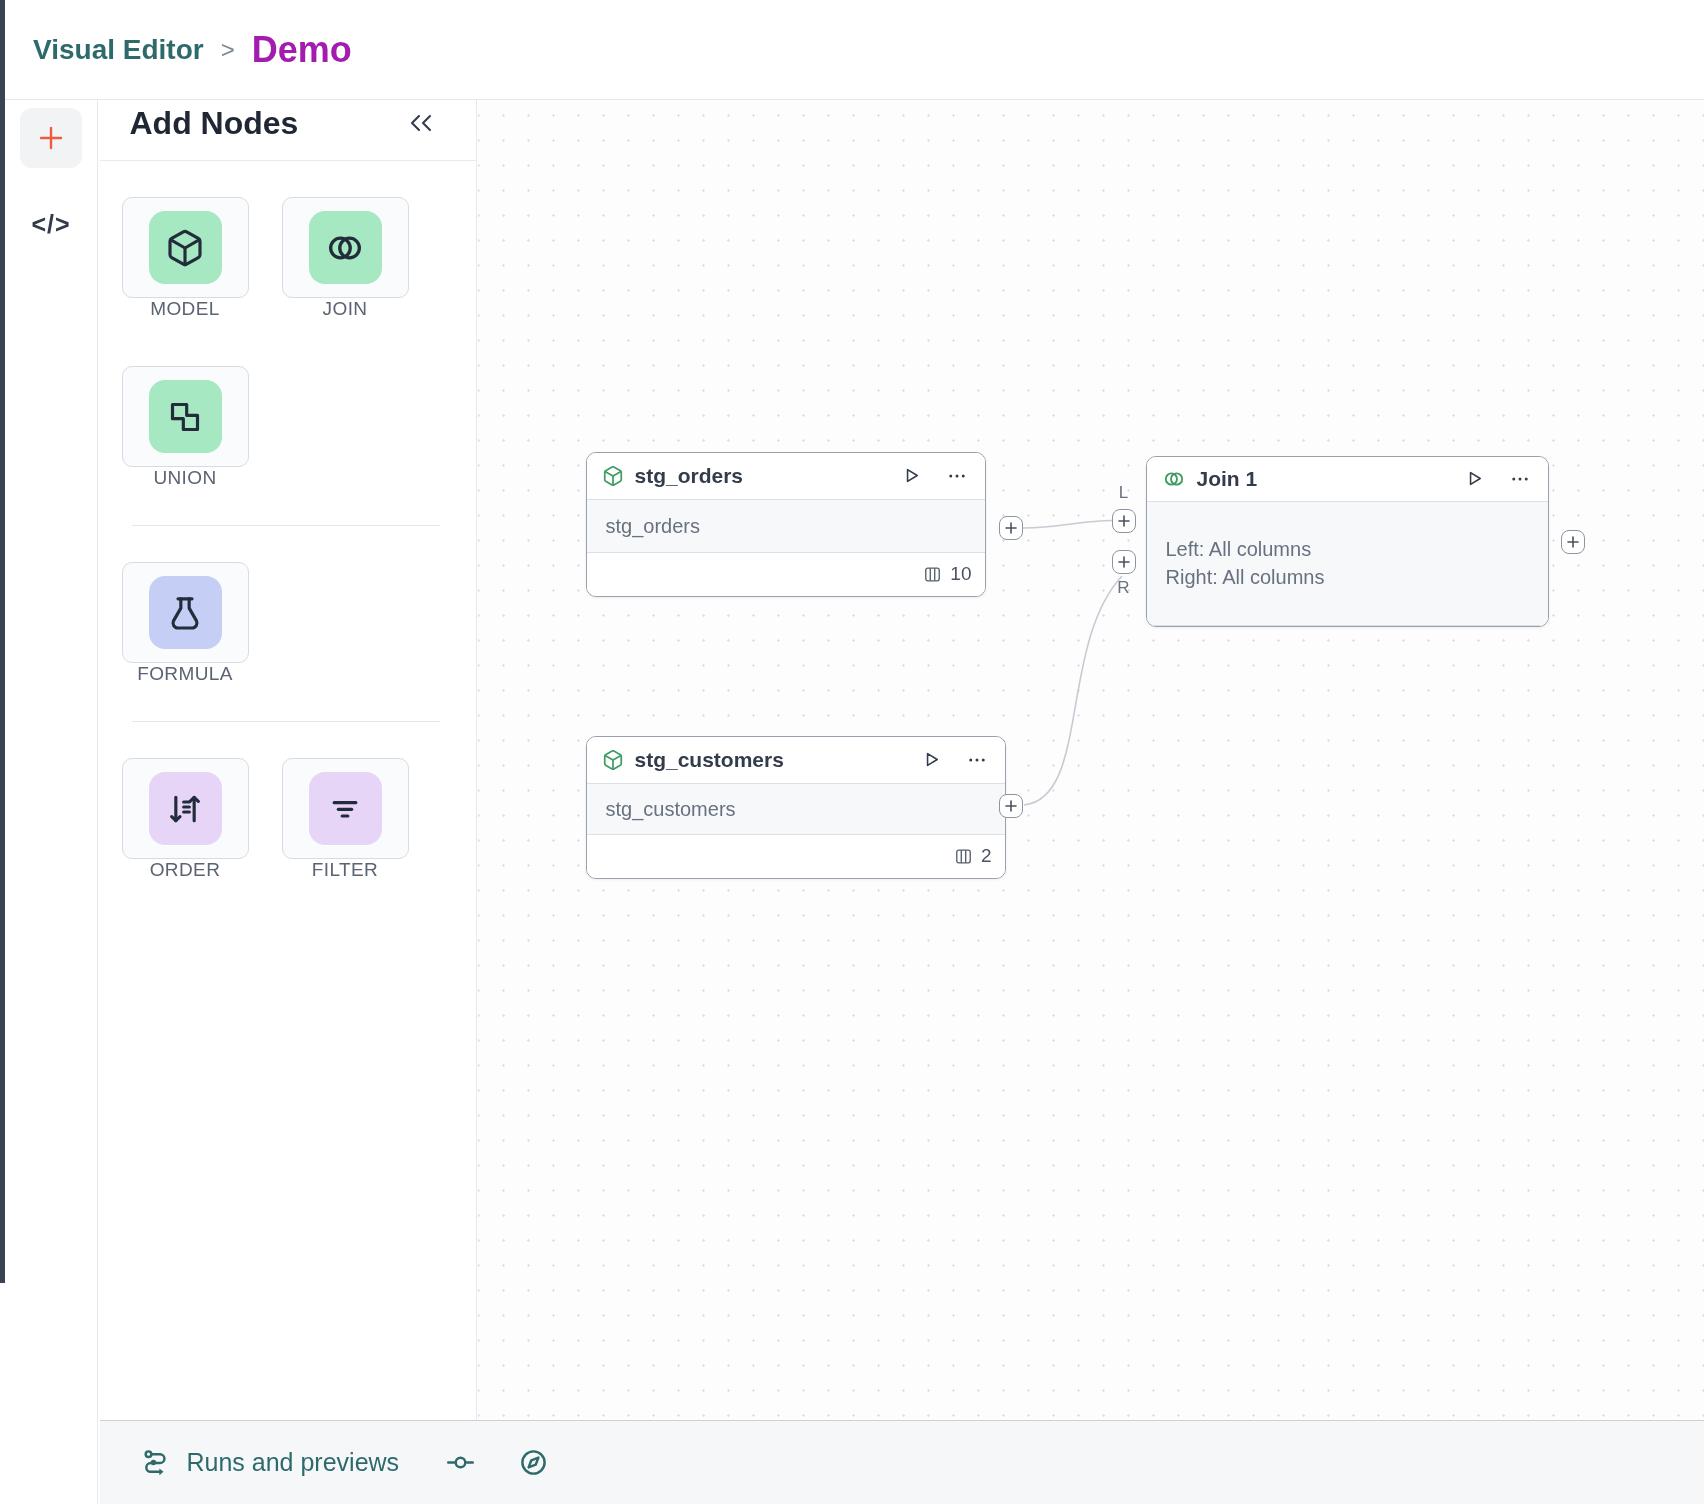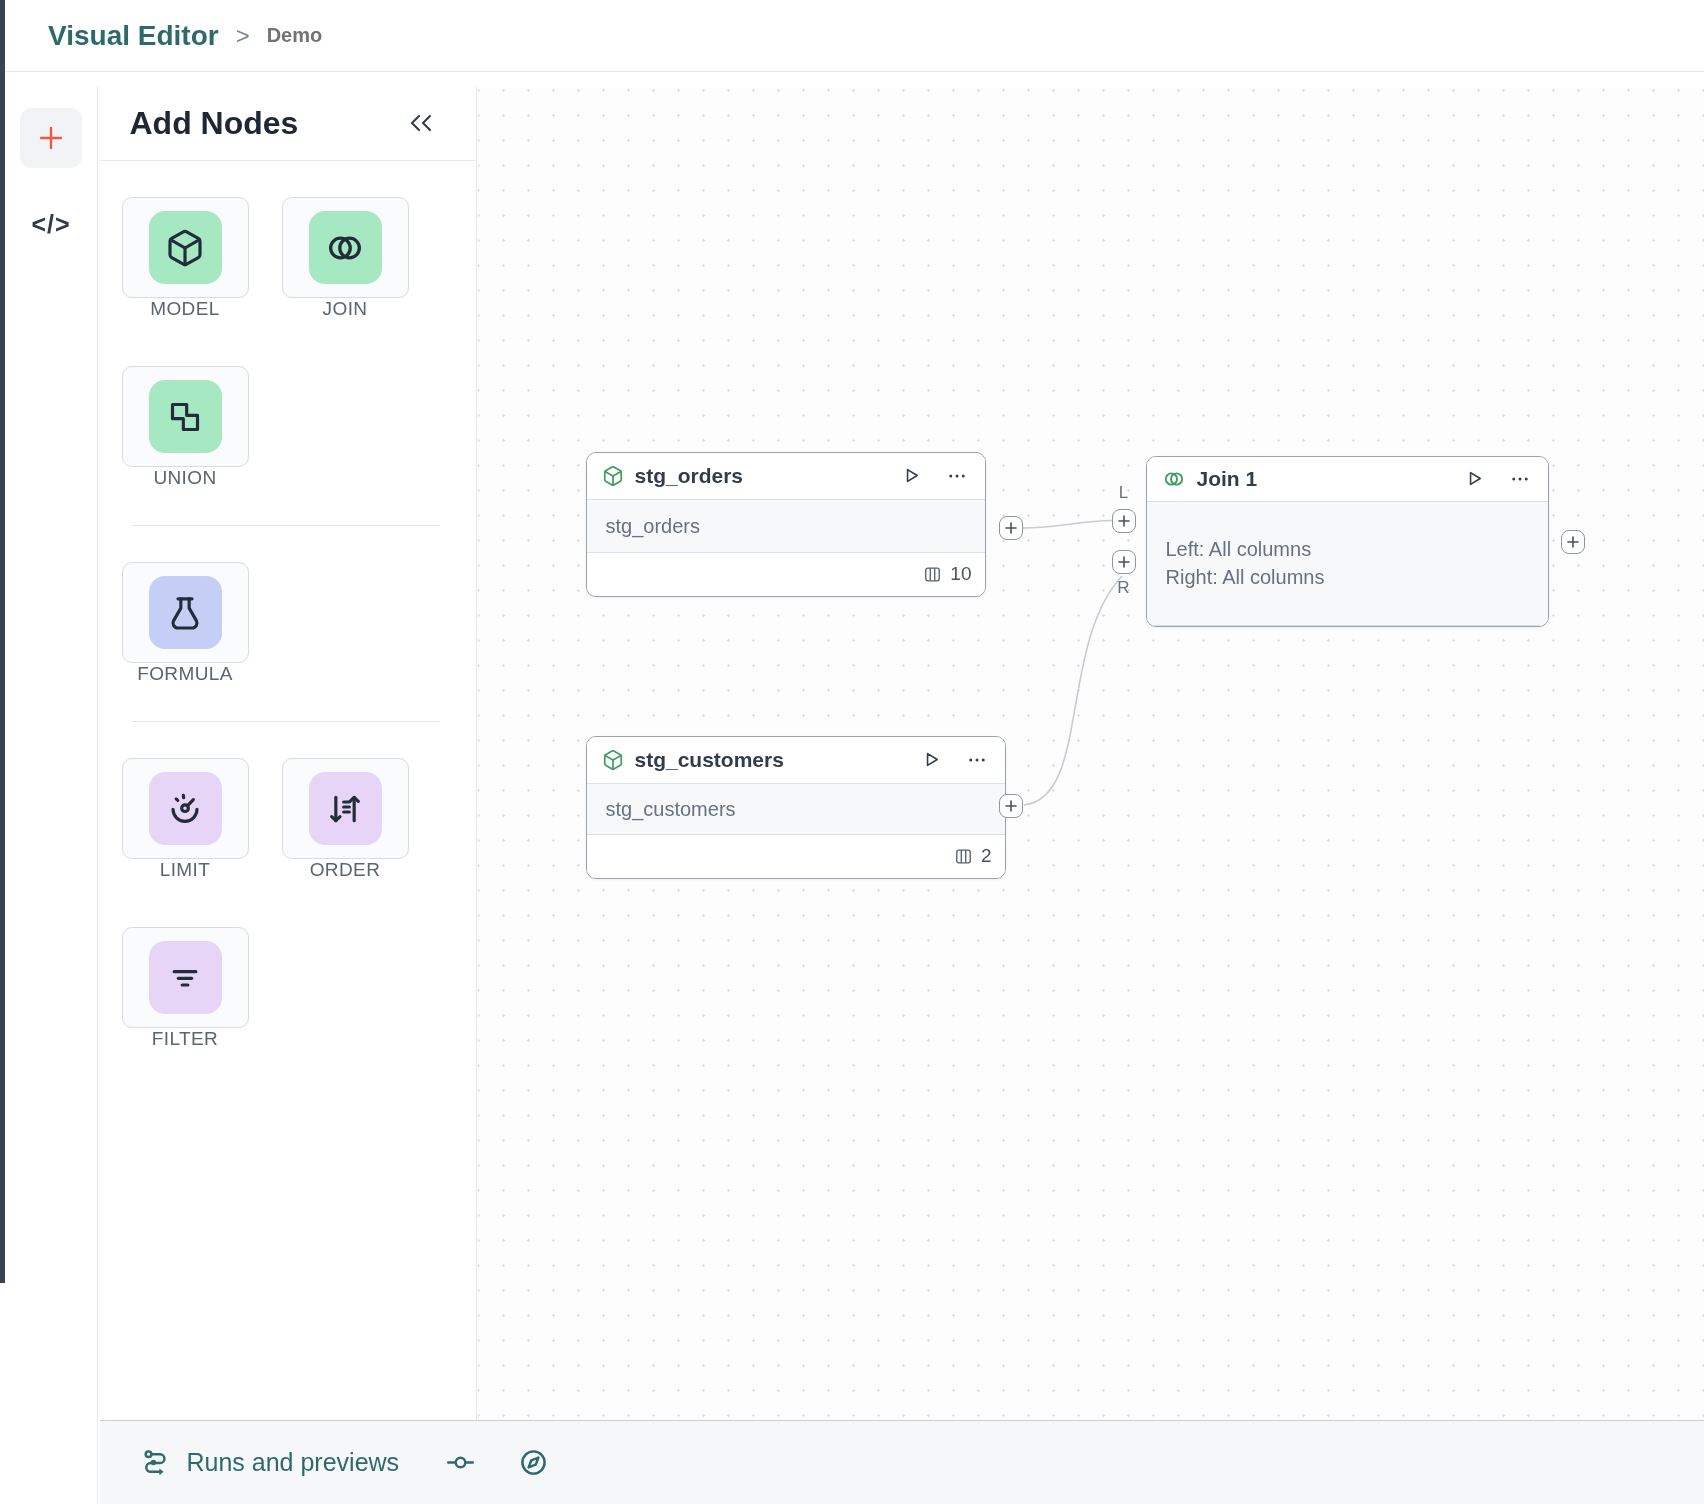--- a/index.html
+++ b/index.html
@@ -7,26 +7,26 @@
   .app {
     position:relative; width:1704px; height:1504px; overflow:hidden;
     font-family:"Liberation Sans", sans-serif; background:#ffffff; color:#333c4a;
   }
 
   
   .scroll-strip { position:absolute; left:0; top:0; width:5px; height:1283px; background:#3a4354; z-index:30; }
 
   
   .top-header {
-    position:absolute; left:5px; top:0; right:0; height:72px; background:#fff;
-    border-bottom:1.5px solid #e6e7eb; display:flex; align-items:center; padding-left:43px; z-index:20;
+    position:absolute; left:5px; top:0; right:0; height:100px; background:#fff;
+    border-bottom:1.5px solid #e6e7eb; display:flex; align-items:center; padding-left:28px; z-index:20;
   }
   .bc-root { color:#2e6a6b; font-size:28px; font-weight:700; cursor:pointer; }
   .bc-sep { color:#7e8795; font-size:24px; margin:0 17px; font-weight:400; }
-  .bc-current { color:#737373; font-size:20px; font-weight:700; }
+  .bc-current { color:#a21caf; font-size:36px; font-weight:700; }
 
   
   .rail {
     position:absolute; left:5px; top:86px; width:93px; bottom:0; background:#fff;
     border-right:1.5px solid #e7e9ed; display:flex; flex-direction:column; align-items:center; z-index:10;
   }
   .add-btn {
     margin-top:22px; width:62px; height:60px; border:none; border-radius:12px; background:#f2f3f5;
     display:flex; align-items:center; justify-content:center; cursor:pointer;
   }
@@ -210,34 +210,20 @@
                 </svg>
           </div>
             </div>
           <span class="cell-label">FORMULA</span>
         </div>
       </div>
 
       <div class="group-divider"></div>
 
       <div class="tile-grid">
-        <div class="cell">
-          <div class="tile">
-              <div class="tile-ic bg-purple">
-            <svg width="40" height="40" viewBox="0 0 24 24" fill="none" stroke="#232c3b" stroke-width="1.9" stroke-linecap="round">
-                  <path d="M4.8 12.2a7.2 7.2 0 0 0 14.4 0"></path>
-                  <circle cx="12" cy="11.5" r="2"></circle>
-                  <line x1="13.6" y1="10" x2="17" y2="6.4"></line>
-                  <line x1="6.7" y1="5.9" x2="7.7" y2="6.9"></line>
-                  <line x1="11" y1="3.8" x2="11.2" y2="5.2"></line>
-                </svg>
-          </div>
-            </div>
-          <span class="cell-label">LIMIT</span>
-        </div>
         <div class="cell">
           <div class="tile">
               <div class="tile-ic bg-purple">
             <svg width="40" height="40" viewBox="0 0 24 24" fill="none" stroke="#232c3b" stroke-width="1.9" stroke-linecap="round" stroke-linejoin="round">
                   <line x1="6.5" y1="5" x2="6.5" y2="19"></line>
                   <polyline points="4 16.6 6.5 19 9 16.6"></polyline>
                   <line x1="17.5" y1="19" x2="17.5" y2="5"></line>
                   <polyline points="15 7.4 17.5 5 20 7.4"></polyline>
                   <line x1="11.2" y1="7.8" x2="14.6" y2="7.8"></line>
                   <line x1="11.2" y1="10.8" x2="14.6" y2="10.8"></line>

